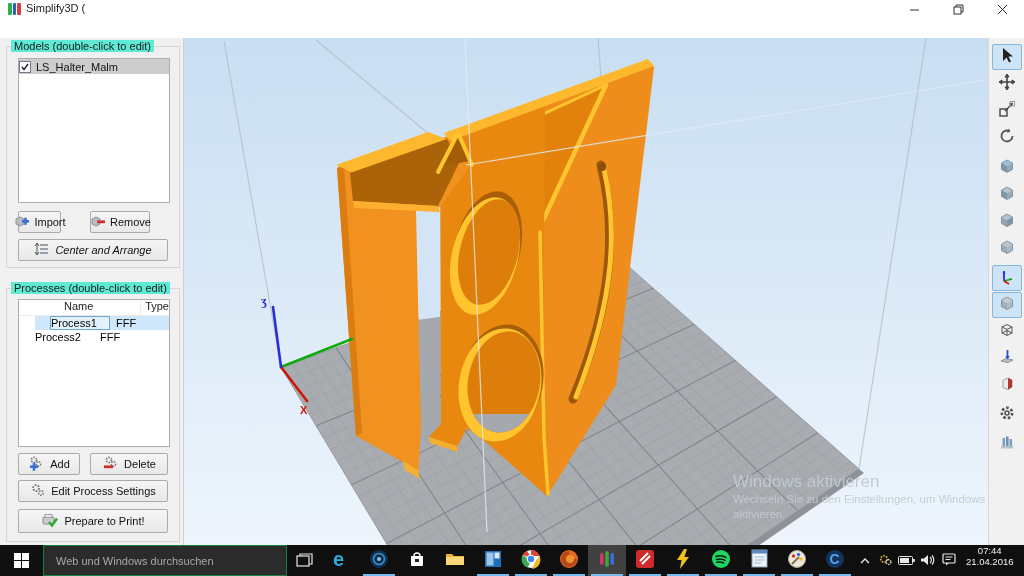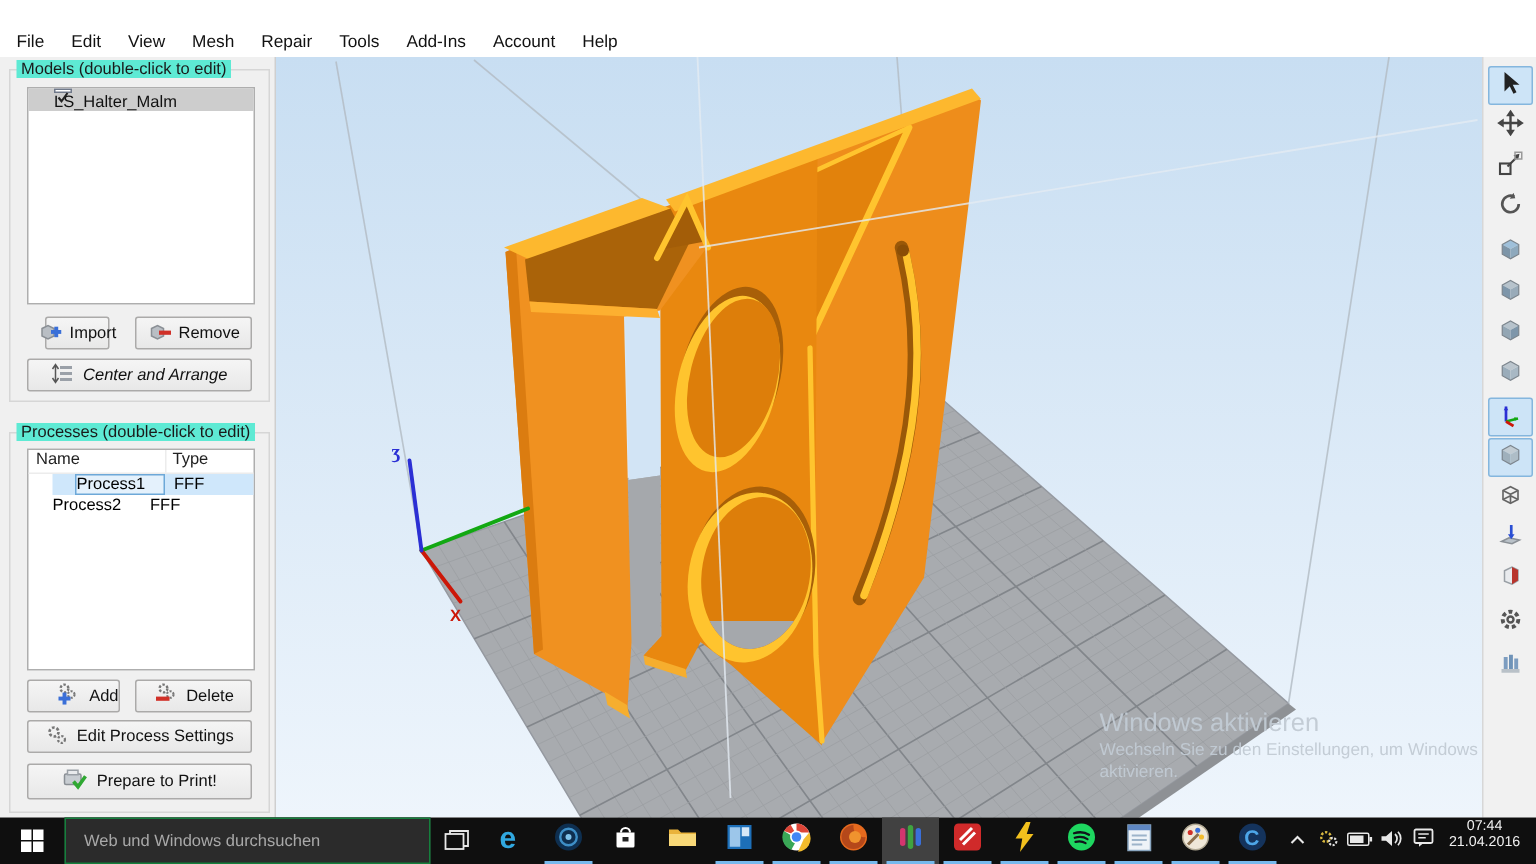--- a/index.html
+++ b/index.html
@@ -22,43 +22,43 @@
 
   
   #left-panel{position:absolute;left:0;top:38px;width:184px;height:507px;background:#f0f0f0;
     border-right:1px solid #cfcfcf;box-sizing:border-box;}
   .groupbox{position:absolute;border:1px solid #d6d6d6;background:#f0f0f0;}
   .group-label{position:absolute;top:-7px;left:4px;background:#5eead4;padding:0 3px;
     font-size:11px;color:#1a1a1a;white-space:nowrap;}
   #models-group{left:6px;top:8px;width:172px;height:220px;}
   #models-list{position:absolute;left:11px;top:11px;width:150px;height:143px;background:#fff;
     border:1px solid #aeaeae;}
-  #model-row{height:15px;background:#cdcdcd;display:flex;padding-left:17px;flex-direction:column;}
+  #model-row{height:15px;background:#cdcdcd;display:flex;align-items:center;}
   .checkbox{width:10px;height:10px;background:#fff;border:1px solid #70798a;position:relative;margin-right:5px;}
   .checkbox svg{position:absolute;left:0;top:0;}
   #model-row span.lbl{font-size:11px;color:#111;}
   .btn{position:absolute;background:linear-gradient(#f5f5f5,#e8e8e8);border:1px solid #abaaa9;
     border-radius:2px;font-size:11px;color:#111;display:flex;align-items:center;justify-content:center;gap:5px;
     box-sizing:border-box;}
-  #btn-import{left:11px;top:164px;width:43px;height:22px;margin-left:12px;}
-  #btn-remove{left:83px;top:164px;width:78px;height:22px;}
+  #btn-import{left:11px;top:164px;width:43px;height:22px;}
+  #btn-remove{left:83px;top:164px;width:60px;height:22px;}
   #btn-center{left:11px;top:192px;width:150px;height:22px;font-style:italic;}
   #processes-group{left:6px;top:250px;width:172px;height:252px;}
   #process-list{position:absolute;left:11px;top:10px;width:150px;height:146px;background:#fff;
     border:1px solid #aeaeae;font-size:11px;}
   .plist-header{display:flex;height:15px;border-bottom:1px solid #ececec;color:#222;}
-  .plist-header .c1{width:92px;padding-left:5px;border-right:1px solid #ececec;box-sizing:border-box;}
+  .plist-header .c1{width:92px;padding-left:5px;border-right:1px solid #ececec;box-sizing:border-box;margin-left:40px;}
   .plist-header .c2{padding-left:4px;}
   .prow{display:flex;height:14px;align-items:center;}
   .prow.selected{background:#cfe7fb;margin-left:16px;}
   .prow .name-cell{margin-left:16px;width:58px;}
   .prow.selected .name-cell{border:1px solid #6da8d8;background:#e4f1fc;margin-left:15px;height:12px;line-height:12px;}
   .prow .type-cell{margin-left:4px;padding-left:2px;}
   .prow.r2 .type-cell{margin-left:5px;}
-  #btn-add{left:11px;top:164px;width:62px;height:22px;justify-content:flex-end;}
+  #btn-add{left:11px;top:164px;width:62px;height:22px;}
   #btn-delete{left:83px;top:164px;width:78px;height:22px;}
   #btn-editps{left:11px;top:191px;width:150px;height:22px;}
   #btn-prepare{left:11px;top:220px;width:150px;height:24px;}
 
   
   #viewport{position:absolute;left:184px;top:38px;width:804px;height:507px;}
   #viewport svg{display:block;}
 
   
   #right-toolbar{position:absolute;left:988px;top:38px;width:36px;height:507px;background:#f1f1f1;
@@ -79,32 +79,47 @@
   .tb-app .ul{position:absolute;left:3px;right:3px;bottom:0;height:2px;background:#76b9ed;}
   #tray{margin-left:auto;display:flex;align-items:center;}
   .tray-ic{width:21px;display:flex;align-items:center;justify-content:center;height:31px;}
   #clock{width:62px;text-align:center;color:#f0f0f0;font-size:9.5px;line-height:11px;padding-right:4px;}
 </style>
 </head>
 <body>
 
 <div id="app">
 
-
-  <div id="menubar">
-    <span class="menu-item">File</span>
-    <span class="menu-item">Edit</span>
-    <span class="menu-item">View</span>
-    <span class="menu-item">Mesh</span>
-    <span class="menu-item">Repair</span>
-    <span class="menu-item">Tools</span>
-    <span class="menu-item">Add-Ins</span>
-    <span class="menu-item">Account</span>
-    <span class="menu-item">Help</span>
+  <div id="titlebar">
+    <div id="app-icon">
+      <span style="background: rgb(43, 178, 76);"></span>
+      <span style="background: rgb(43, 102, 178);"></span>
+      <span style="background: rgb(212, 63, 63);"></span>
+    </div>
+    <div id="window-title">Simplify3D (</div>
+    <div id="win-controls">
+      <div class="win-btn">
+        <svg width="11" height="11">
+            <line x1="1" y1="6" x2="10" y2="6" stroke="#333" stroke-width="1"></line>
+          </svg>
+      </div>
+      <div class="win-btn">
+        <svg width="11" height="11">
+          <rect x="1" y="3" width="7" height="7" fill="none" stroke="#333"></rect>
+          <path d="M3,3 V1 H10 V8 H8" fill="none" stroke="#333"></path>
+        </svg>
+      </div>
+      <div class="win-btn">
+        <svg width="11" height="11">
+            <path d="M1,1 L10,10 M10,1 L1,10" stroke="#333" stroke-width="1"></path>
+          </svg>
+      </div>
+    </div>
   </div>
+
 
   <div id="left-panel">
 
     <div class="groupbox" id="models-group">
       <span class="group-label">Models (double-click to edit)</span>
       <div id="models-list">
         <div id="model-row">
           <span class="checkbox">
             <svg width="10" height="10">
                 <path d="M2,5 L4,7.5 L8,2" fill="none" stroke="#222" stroke-width="1.4"></path>

